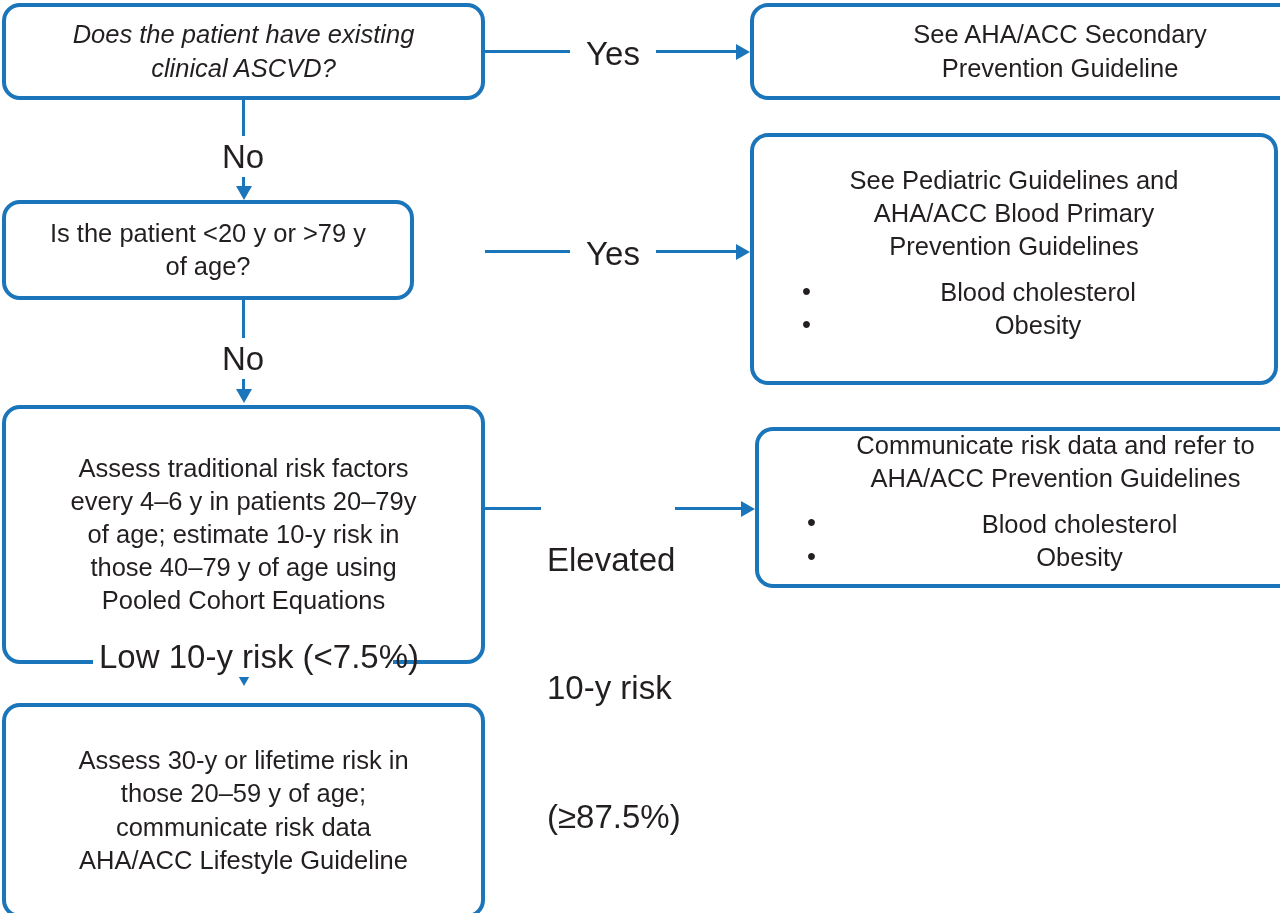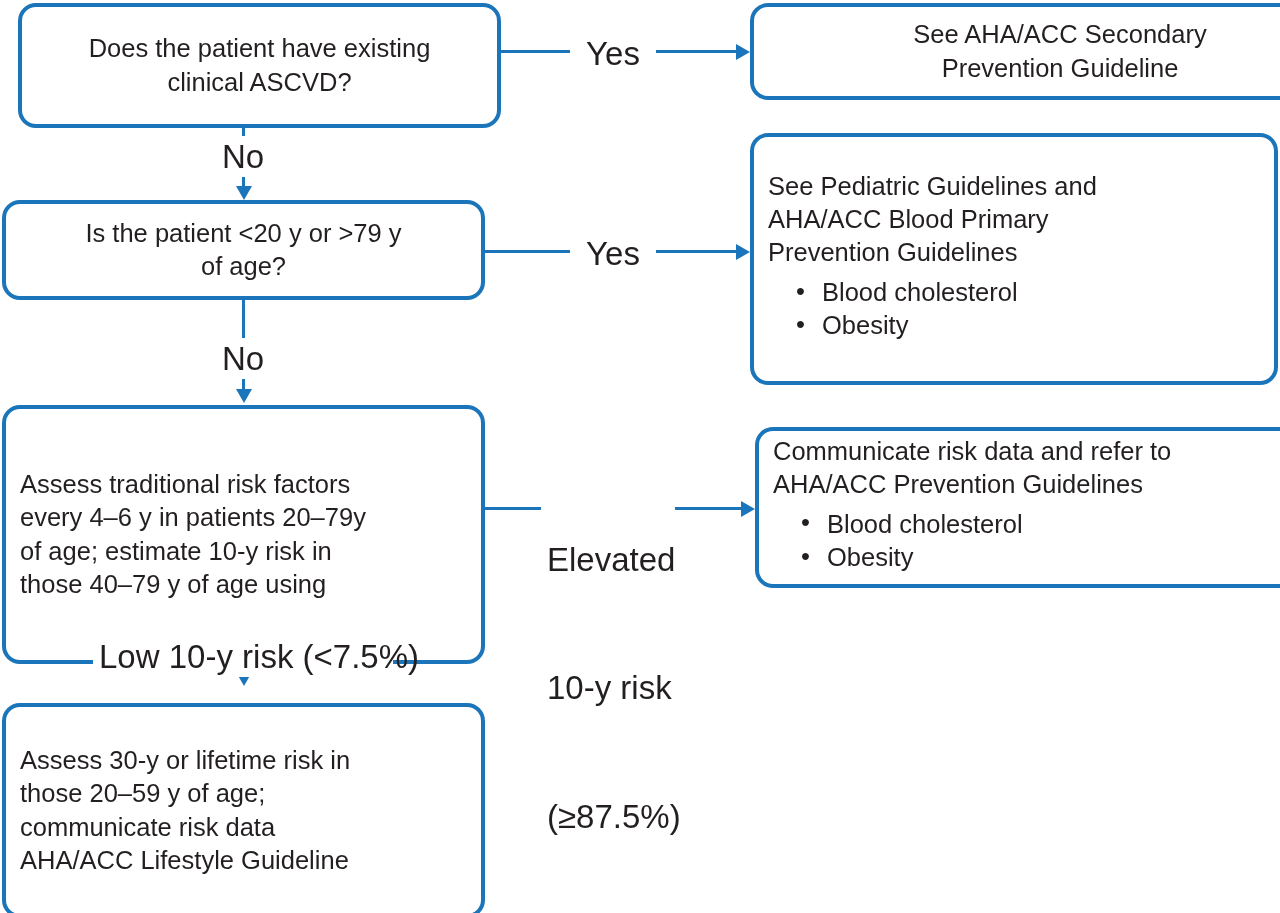--- a/index.html
+++ b/index.html
@@ -29,29 +29,29 @@
     border-radius: 18px;
     display: flex;
     flex-direction: column;
     justify-content: center;
     font-size: 25.5px;
     line-height: 1.30;
     color: #231f20;
     z-index: 3;
   }
   .node.center { text-align: center; align-items: center; }
-  .node.left   { text-align: left;  align-items: stretch; }
+  .node.left   { text-align: center;  align-items: stretch; }
   .node .inner { width: 100%; padding: 0 14px; box-sizing: border-box; }
   .node.center .inner { padding: 0 20px; }
 
   .line { display: block; white-space: pre; }
 
   .bullets {
     list-style: none;
-    margin: 6px;
+    margin: 12px;
     padding: 0 0 0 22px;
   }
   .bullets li {
     position: relative;
     padding-left: 26px;
     white-space: pre;
   }
   .bullets li::before {
     content: "\2022";
     position: absolute;
@@ -101,21 +101,21 @@
     box-sizing: border-box;
   }
   .edge-label.multi { line-height: 1.30; }
   .edge-label .line { display: block; }
 </style>
 </head>
 <body>
 
 <div id="canvas">
 
-  <div class="node center" style="left:18px; top:3px; width:483px; height:125px;">
+  <div class="node center" style="left:2px; top:3px; width:483px; height:97px;font-style:italic;">
     <div class="inner">
       <span class="line">Does the patient have existing</span>
       <span class="line">clinical ASCVD?</span>
     </div>
   </div>
 
   <div class="node center" style="left:750px; top:3px; width:620px; height:97px;">
     <div class="inner">
       <span class="line">See AHA/ACC Secondary</span>
       <span class="line">Prevention Guideline</span>
@@ -125,21 +125,21 @@
   <div class="conn-h" style="left:485px; top:50px; width:85px;"></div>
   <div class="conn-h" style="left:656px; top:50px; width:80px;"></div>
   <div class="arrow-right" style="left:736px; top:43.5px;"></div>
   <div class="edge-label" style="left:571px; top:34px; width:84px;">Yes</div>
 
   <div class="conn-v" style="left:242px; top:100px; height:36px;"></div>
   <div class="conn-v" style="left:242px; top:170px; height:16px;"></div>
   <div class="arrow-down" style="left:235.5px; top:186px;"></div>
   <div class="edge-label" style="left:207px; top:137px; width:72px;">No</div>
 
-  <div class="node center" style="left:2px; top:200px; width:483px; height:100px;">
+  <div class="node center" style="left:2px; top:200px; width:412px; height:100px;">
     <div class="inner">
       <span class="line">Is the patient &lt;20 y or &gt;79 y</span>
       <span class="line">of age?</span>
     </div>
   </div>
 
   <div class="node left" style="left:750px; top:133px; width:528px; height:252px;">
     <div class="inner">
       <span class="line">See Pediatric Guidelines and</span>
       <span class="line">AHA/ACC Blood Primary</span>
@@ -160,20 +160,21 @@
   <div class="conn-v" style="left:242px; top:372px; height:17px;"></div>
   <div class="arrow-down" style="left:235.5px; top:389px;"></div>
   <div class="edge-label" style="left:207px; top:339px; width:72px;">No</div>
 
   <div class="node left" style="left:2px; top:405px; width:483px; height:259px;">
     <div class="inner">
       <span class="line">Assess traditional risk factors</span>
       <span class="line">every 4–6 y in patients 20–79y</span>
       <span class="line">of age; estimate 10-y risk in</span>
       <span class="line">those 40–79 y of age using</span>
+      <span class="line">Pooled Cohort Equations</span>
     </div>
   </div>
 
   <div class="node left" style="left:755px; top:427px; width:601px; height:161px;">
     <div class="inner">
       <span class="line">Communicate risk data and refer to</span>
       <span class="line">AHA/ACC Prevention Guidelines</span>
       <ul class="bullets">
         <li>Blood cholesterol</li>
         <li>Obesity</li>

